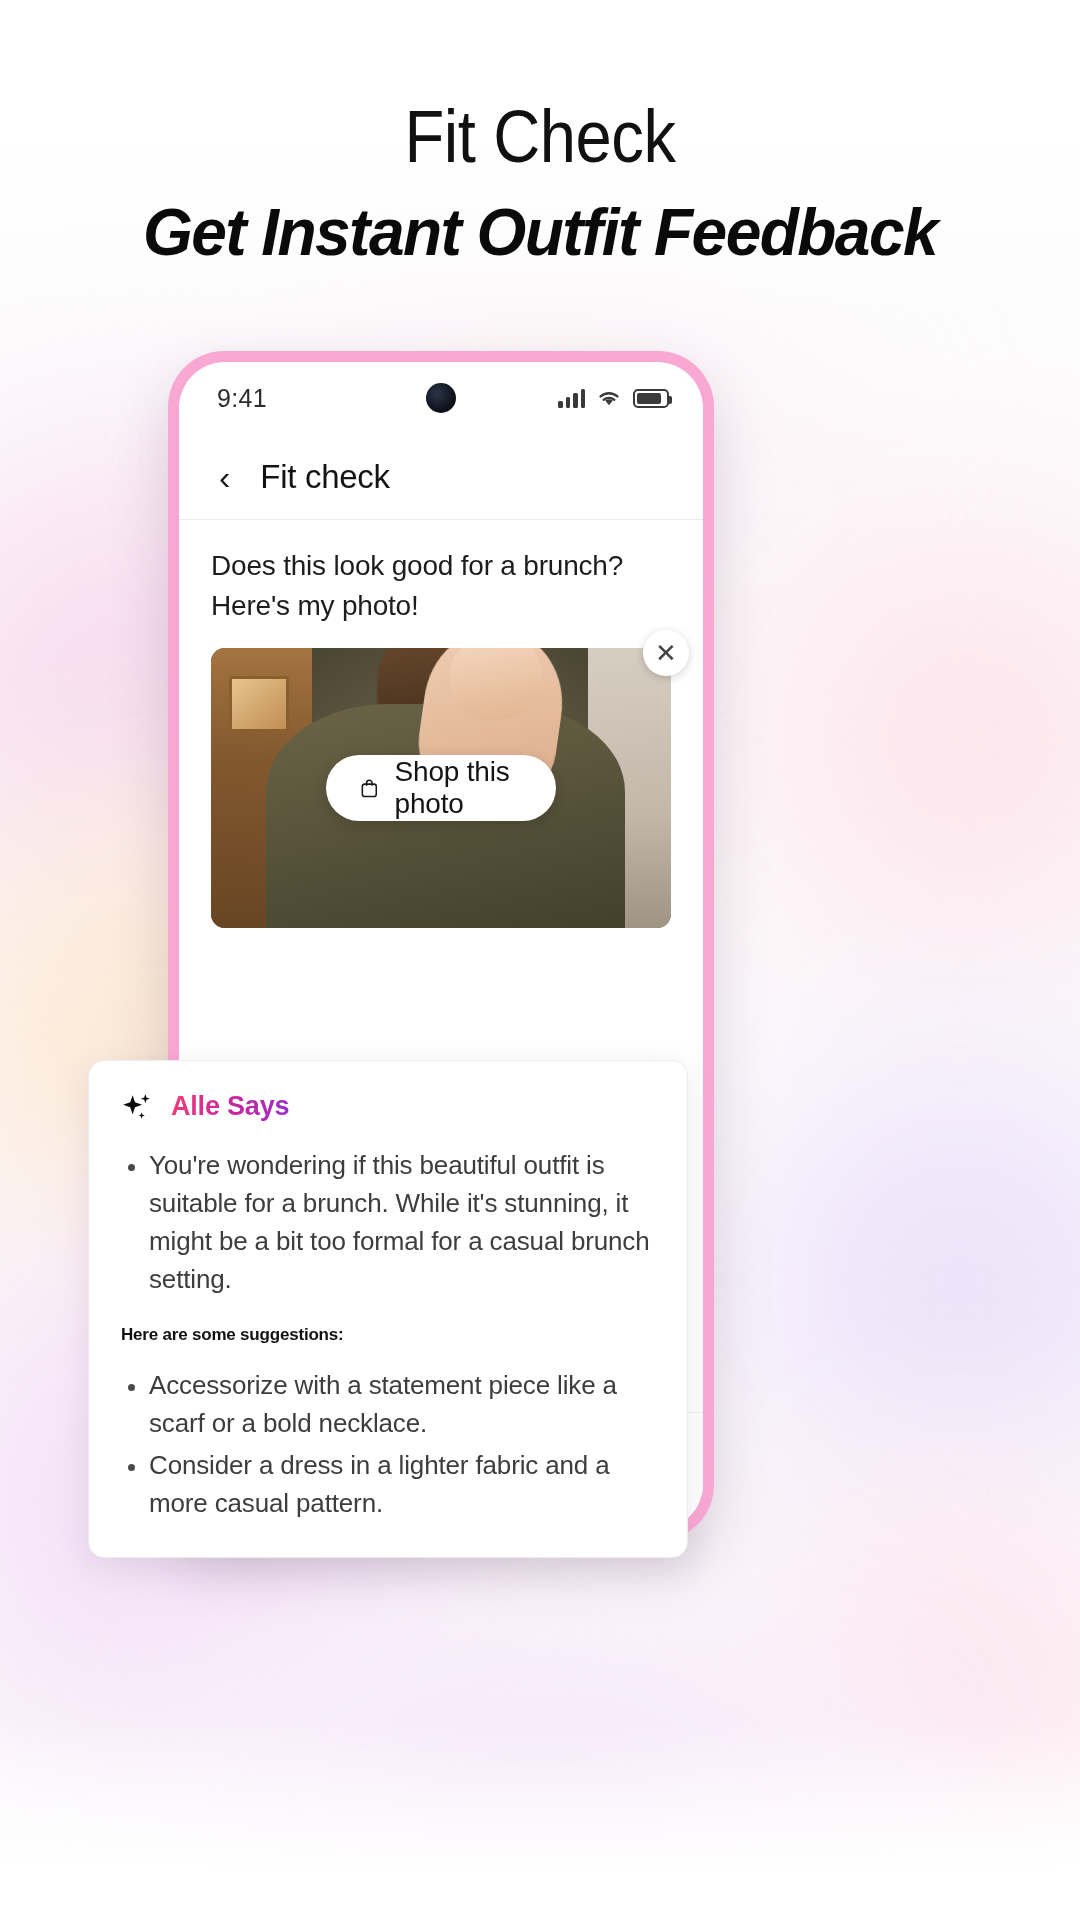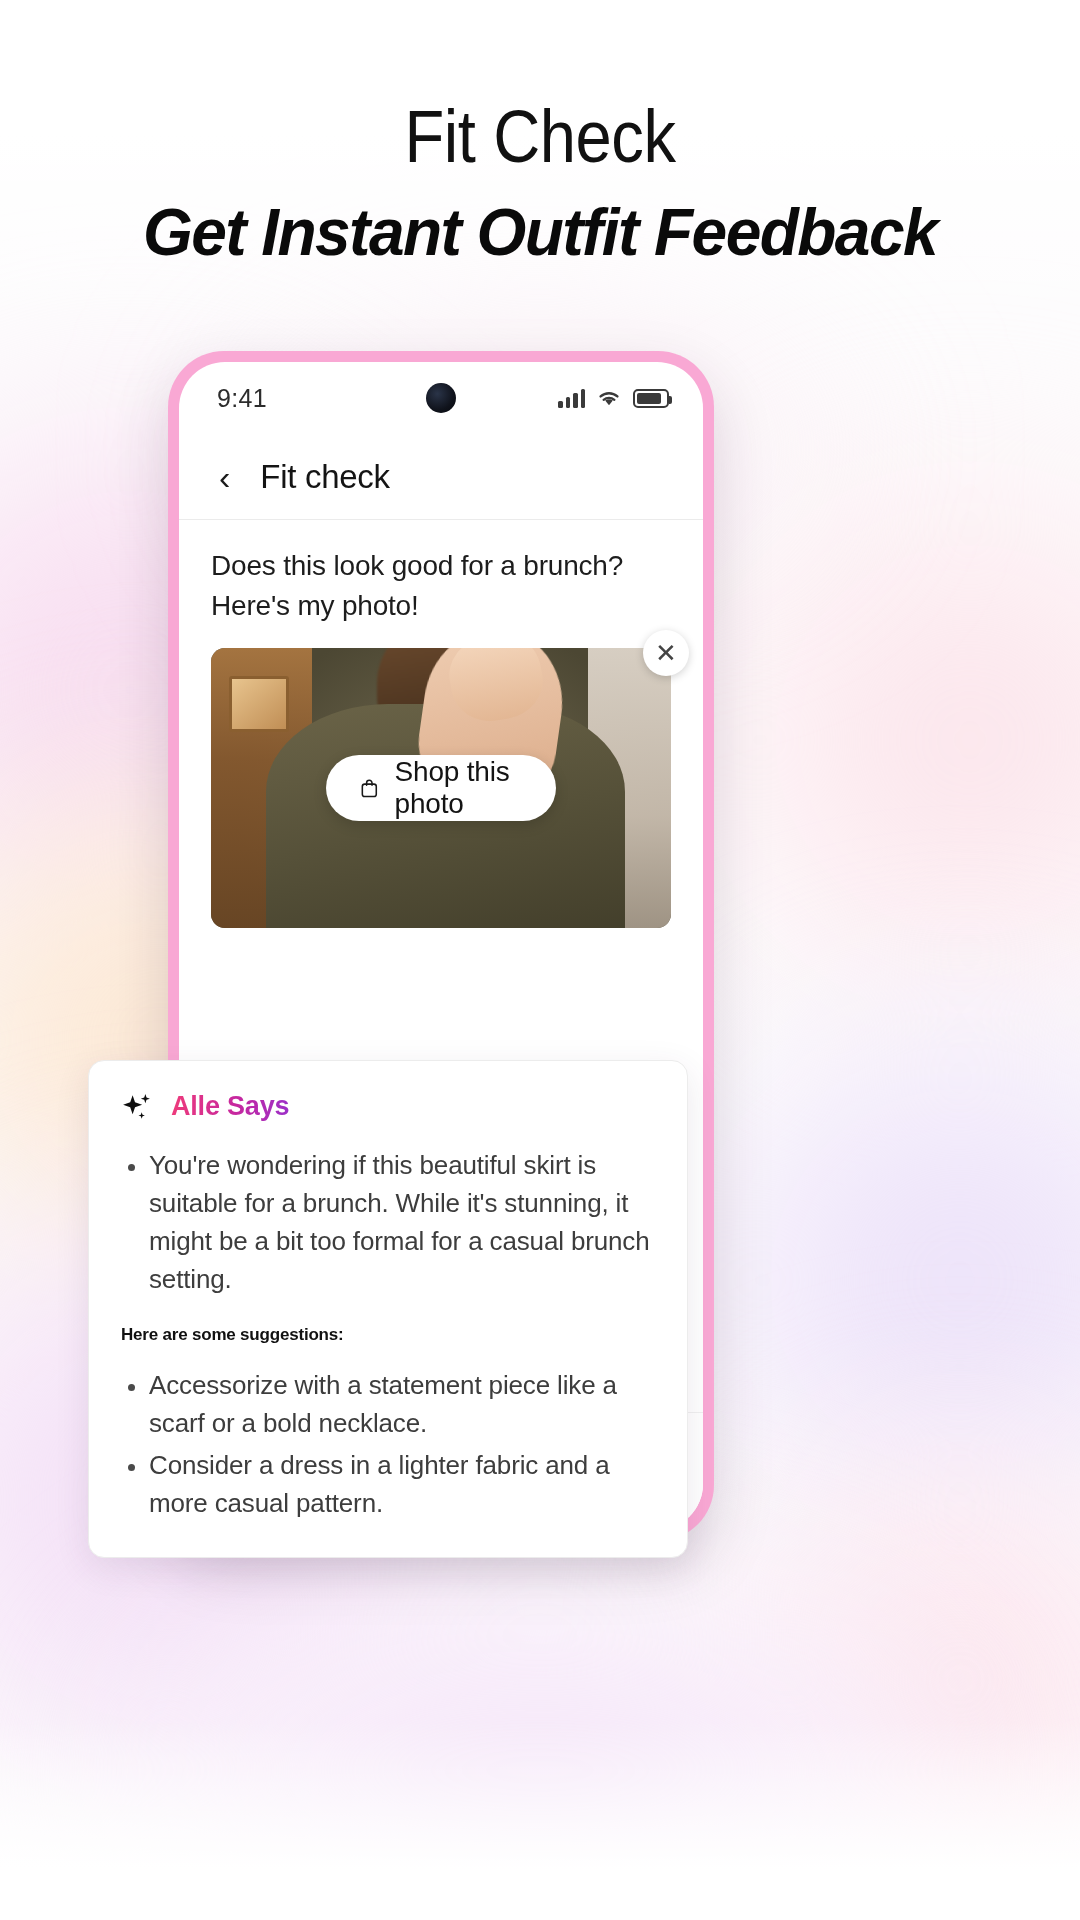--- a/index.html
+++ b/index.html
@@ -305,21 +305,21 @@
   <div class="alle-head">
     <svg width="34" height="34" viewBox="0 0 24 24">
       <path d="M8.2 3 L9.9 8.0 L14.9 9.7 L9.9 11.4 L8.2 16.4 L6.5 11.4 L1.5 9.7 L6.5 8.0 Z" fill="#0d0d0d"></path>
       <path d="M17.2 2.2 L18.0 4.6 L20.4 5.4 L18.0 6.2 L17.2 8.6 L16.4 6.2 L14.0 5.4 L16.4 4.6 Z" fill="#0d0d0d"></path>
       <path d="M14.6 15.0 L15.2 16.7 L16.9 17.3 L15.2 17.9 L14.6 19.6 L14.0 17.9 L12.3 17.3 L14.0 16.7 Z" fill="#0d0d0d"></path>
     </svg>
     <span class="alle-name">Alle Says</span>
   </div>
 
   <ul>
-    <li>You're wondering if this beautiful skirt is suitable for a brunch. While it's stunning, it might be a bit too formal for a casual brunch setting.</li>
+    <li>You're wondering if this beautiful outfit is suitable for a brunch. While it's stunning, it might be a bit too formal for a casual brunch setting.</li>
   </ul>
 
   <div class="alle-sub">Here are some suggestions:</div>
 
   <ul>
     <li>Accessorize with a statement piece like a scarf or a bold necklace.</li>
     <li>Consider a dress in a lighter fabric and a more casual pattern.</li>
   </ul>
 </div>
 

